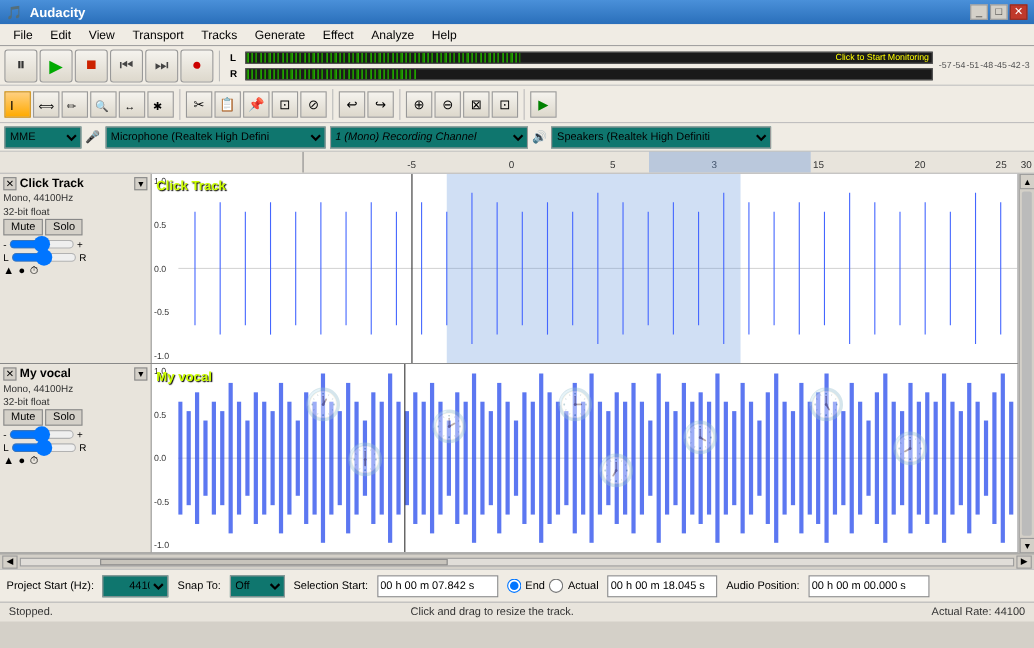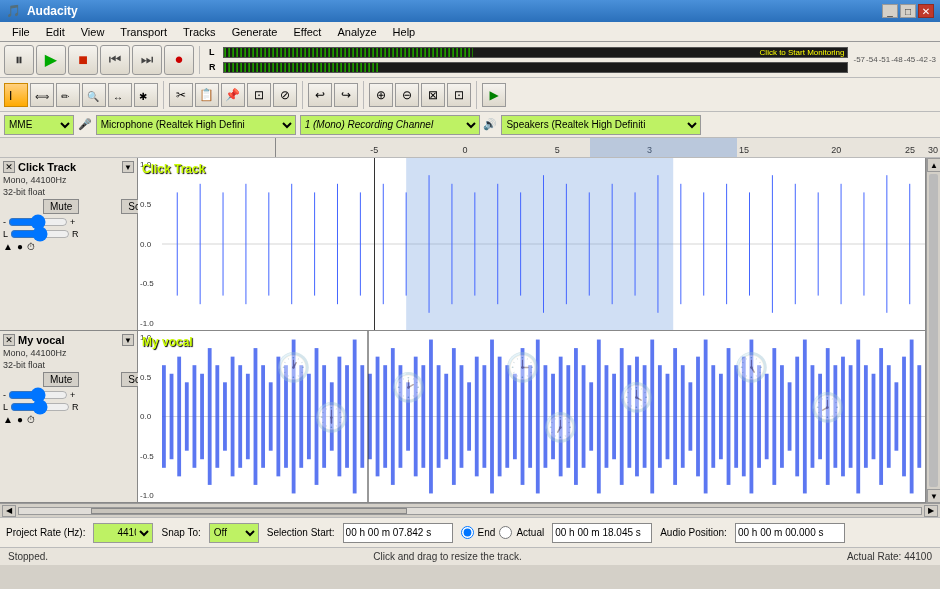--- a/index.html
+++ b/index.html
@@ -17,35 +17,35 @@
     
     #toolbar1 { background: #f0ece4; height: 36px; display: flex; align-items: center; padding: 2px 4px; border-bottom: 1px solid #bbb; gap: 2px; }
     .tb-btn { width: 30px; height: 30px; background: linear-gradient(to bottom, #f5f3ee, #ddd8cc); border: 1px solid #999; border-radius: 3px; cursor: pointer; display: flex; align-items: center; justify-content: center; font-size: 14px; color: #444; }
     .tb-sep { width: 1px; height: 28px; background: #bbb; margin: 0 3px; }
     
     
     #toolbar2 { background: #f0ece4; height: 36px; display: flex; align-items: center; padding: 2px 4px; border-bottom: 1px solid #bbb; gap: 2px; }
     
     
     #audiobar { background: #f0ece4; height: 28px; display: flex; align-items: center; padding: 2px 4px; border-bottom: 1px solid #bbb; gap: 4px; }
-    select { font-size: 10px; height: 20px; background: #bef264; border: 1px solid #999; }
+    select { font-size: 10px; height: 20px; background: #0f766e; border: 1px solid #999; }
     
     
     #ruler { background: #e8e4dc; height: 20px; display: flex; align-items: flex-end; border-bottom: 1px solid #bbb; overflow: hidden; position: relative; padding-left: 138px; }
     
     
     .track { display: flex; border-bottom: 1px solid #888; background: #f5f3ee; }
     .track-controls { width: 138px; background: #e8e4dc; border-right: 1px solid #888; padding: 3px; flex-shrink: 0; }
     .track-header { display: flex; align-items: center; margin-bottom: 2px; }
     .track-close { width: 12px; height: 12px; background: #d4d0c8; border: 1px solid #888; font-size: 9px; cursor: pointer; display: flex; align-items: center; justify-content: center; }
     .track-name { flex: 1; font-size: 11px; font-weight: bold; padding-left: 3px; }
     .track-menu { width: 12px; height: 12px; border: 1px solid #888; background: #d4d0c8; cursor: pointer; font-size: 8px; display: flex; align-items: center; justify-content: center; }
     .track-info { font-size: 9px; color: #333; margin-bottom: 2px; }
     .track-btns { display: flex; gap: 2px; margin-bottom: 3px; }
-    .track-btn { font-size: 10px; padding: 1px 6px; background: #d4d0c8; border: 1px solid #888; cursor: pointer; margin-left: 40px; }
+    .track-btn { font-size: 10px; padding: 1px 6px; background: #d4d0c8; border: 1px solid #888; cursor: pointer; }
     .track-gain { display: flex; align-items: center; font-size: 9px; gap: 2px; margin-bottom: 2px; }
     .track-gain-slider { width: 60px; height: 8px; }
     .track-pan { display: flex; align-items: center; font-size: 9px; gap: 2px; }
     .track-pan-slider { width: 60px; height: 8px; }
     .track-bottom-icons { display: flex; gap: 4px; margin-top: 2px; }
     
     
     .track-waveform { flex: 1; position: relative; overflow: hidden; cursor: crosshair; }
     .track-label-overlay { position: absolute; top: 4px; left: 4px; color: #ccff00; font-size: 12px; font-weight: bold; text-shadow: 1px 1px 1px #000; pointer-events: none; }
     .db-scale { position: absolute; left: 2px; top: 0; bottom: 0; display: flex; flex-direction: column; justify-content: space-between; font-size: 8px; color: #333; pointer-events: none; padding: 2px 0; width: 22px; }
@@ -488,21 +488,21 @@
 
 <div style="height:14px; background:#d4d0c8; border-top:1px solid #999; display:flex; align-items:center; padding:0 2px;">
   <button style="width:14px; height:12px; background:#d4d0c8; border:1px solid #999; font-size:8px; cursor:pointer; padding:0;">◀</button>
   <div style="flex:1; height:8px; background:#e0ddd8; margin:0 2px; position:relative; border:1px solid #999;">
     <div style="width:35%; height:100%; background:#c8c4bc; border:1px solid #888; position:absolute; left:8%;"></div>
   </div>
   <button style="width:14px; height:12px; background:#d4d0c8; border:1px solid #999; font-size:8px; cursor:pointer; padding:0;">▶</button>
 </div>
 
 <div id="statusbar" style="background:#f0ece4; height:30px; display:flex; align-items:center; padding:0 6px; border-top:1px solid #bbb; gap:8px; font-size:10px;">
-  <span>Project Rate (Hz):</span>
+  <span>Project Start (Hz):</span>
   <select style="font-size:10px; height:20px; width:60px;padding-left:19px;">
     <option>44100</option>
   </select>
 
   <span>Snap To:</span>
   <select style="font-size:10px; height:20px; width:50px;">
     <option>Off</option>
   </select>
 
   <span>Selection Start:</span>

